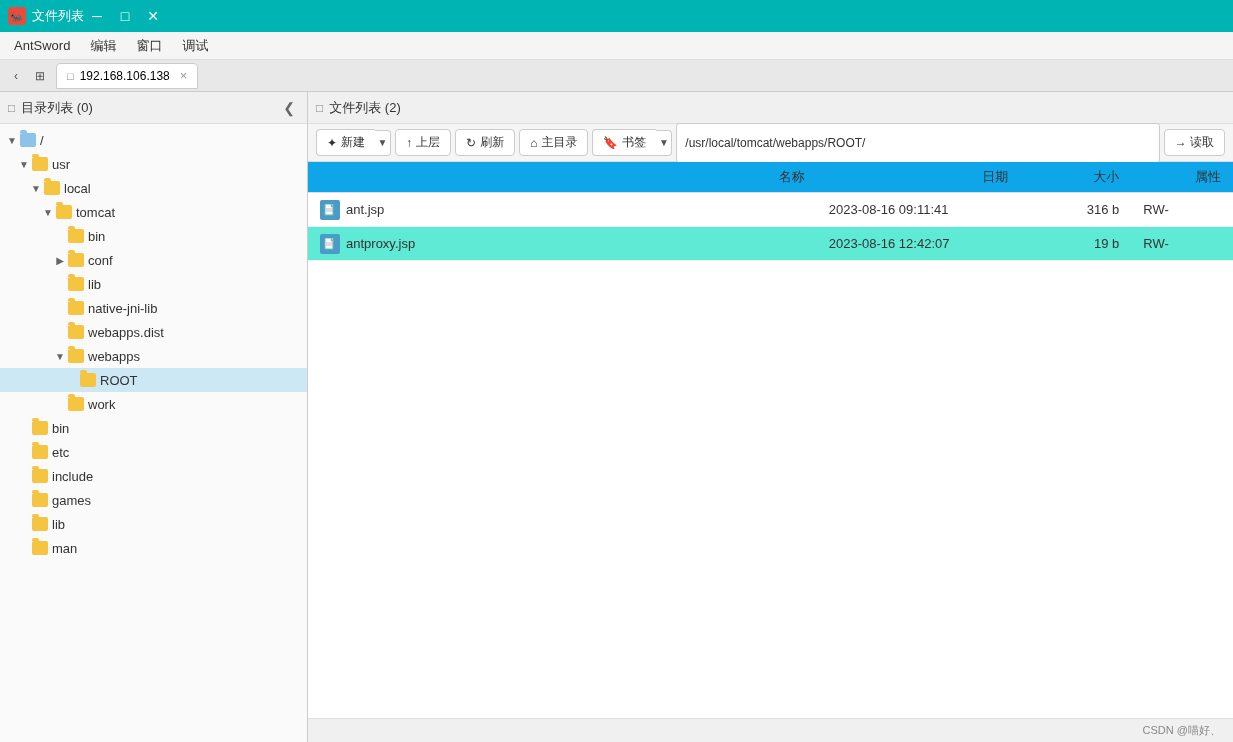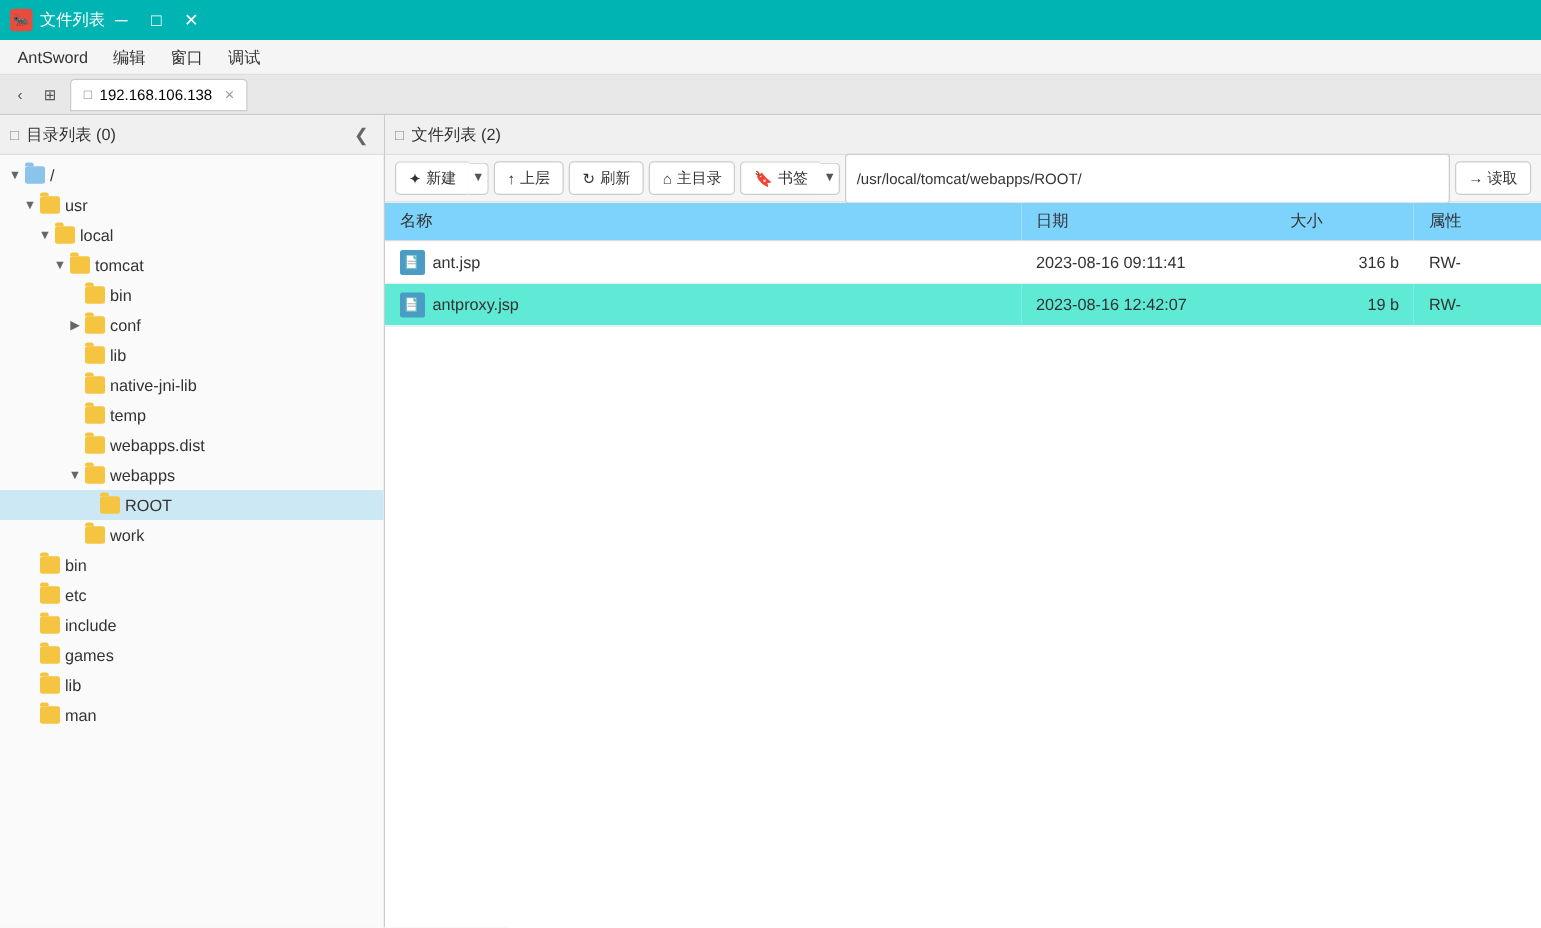--- a/index.html
+++ b/index.html
@@ -198,24 +198,24 @@
     
     #file-table-container {
       flex: 1;
       overflow-y: auto;
     }
     #file-table {
       width: 100%;
       border-collapse: collapse;
     }
     #file-table thead th {
-      background: #7dd3fc;
+      background: #0ea5e9;
       border-bottom: 1px solid #ddd;
       padding: 6px 12px;
-      text-align: left;
+      text-align: right;
       font-size: 13px;
       font-weight: normal;
       color: #333;
       position: sticky;
       top: 0;
     }
     #file-table tbody tr {
       height: 34px;
     }
     #file-table tbody tr.selected { background: #5eead4; }
@@ -333,26 +333,20 @@
           <span class="indent" style="width: 52px; display: inline-block;"></span>
           <span class="toggle"></span>
           <span class="folder-icon"></span>
           <span class="node-label">lib</span>
         </div>
         <div class="tree-node">
           <span class="indent" style="width: 52px; display: inline-block;"></span>
           <span class="toggle"></span>
           <span class="folder-icon"></span>
           <span class="node-label">native-jni-lib</span>
-        </div>
-        <div class="tree-node">
-          <span class="indent" style="width: 52px; display: inline-block;"></span>
-          <span class="toggle"></span>
-          <span class="folder-icon"></span>
-          <span class="node-label">temp</span>
         </div>
         <div class="tree-node">
           <span class="indent" style="width: 52px; display: inline-block;"></span>
           <span class="toggle"></span>
           <span class="folder-icon"></span>
           <span class="node-label">webapps.dist</span>
         </div>
         <div class="tree-node">
           <span class="indent" style="width: 52px; display: inline-block;"></span>
           <span class="toggle">▼</span>
@@ -490,15 +484,18 @@
                   <span>antproxy.jsp</span>
                 </div>
               </td>
               <td>2023-08-16 12:42:07</td>
               <td style="text-align: right;">19 b</td>
               <td>RW-</td>
             </tr>
           </tbody>
       </table>
     </div>
+    <div id="statusbar">
+      <span>CSDN @喵好、</span>
+    </div>
   </div>
 
 </div>
 
 </body></html>

